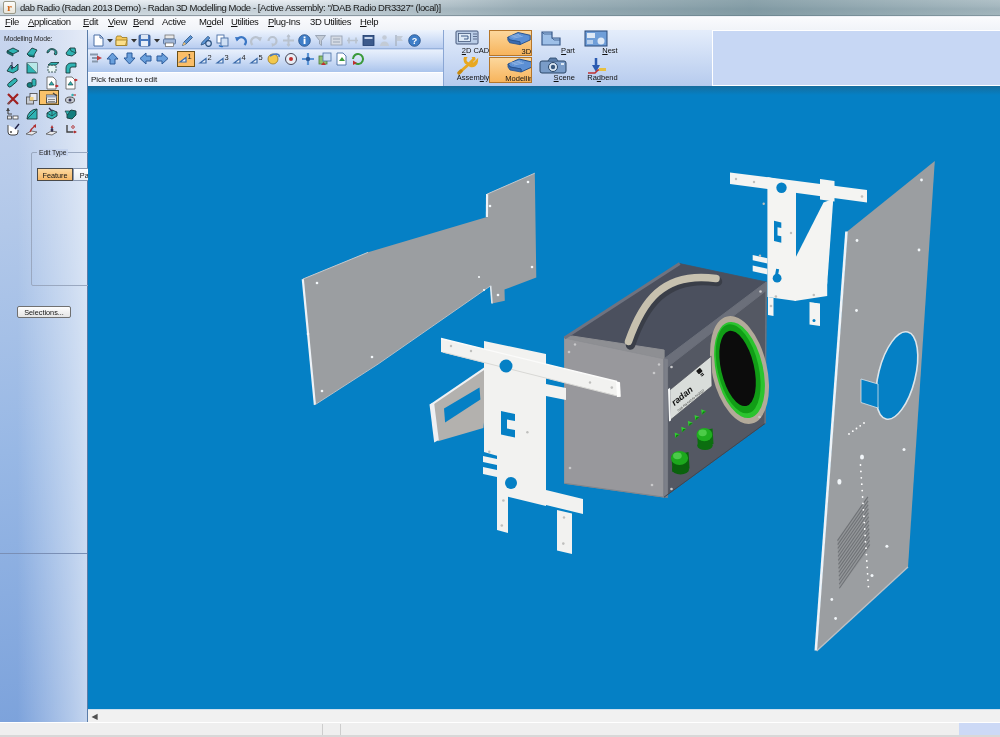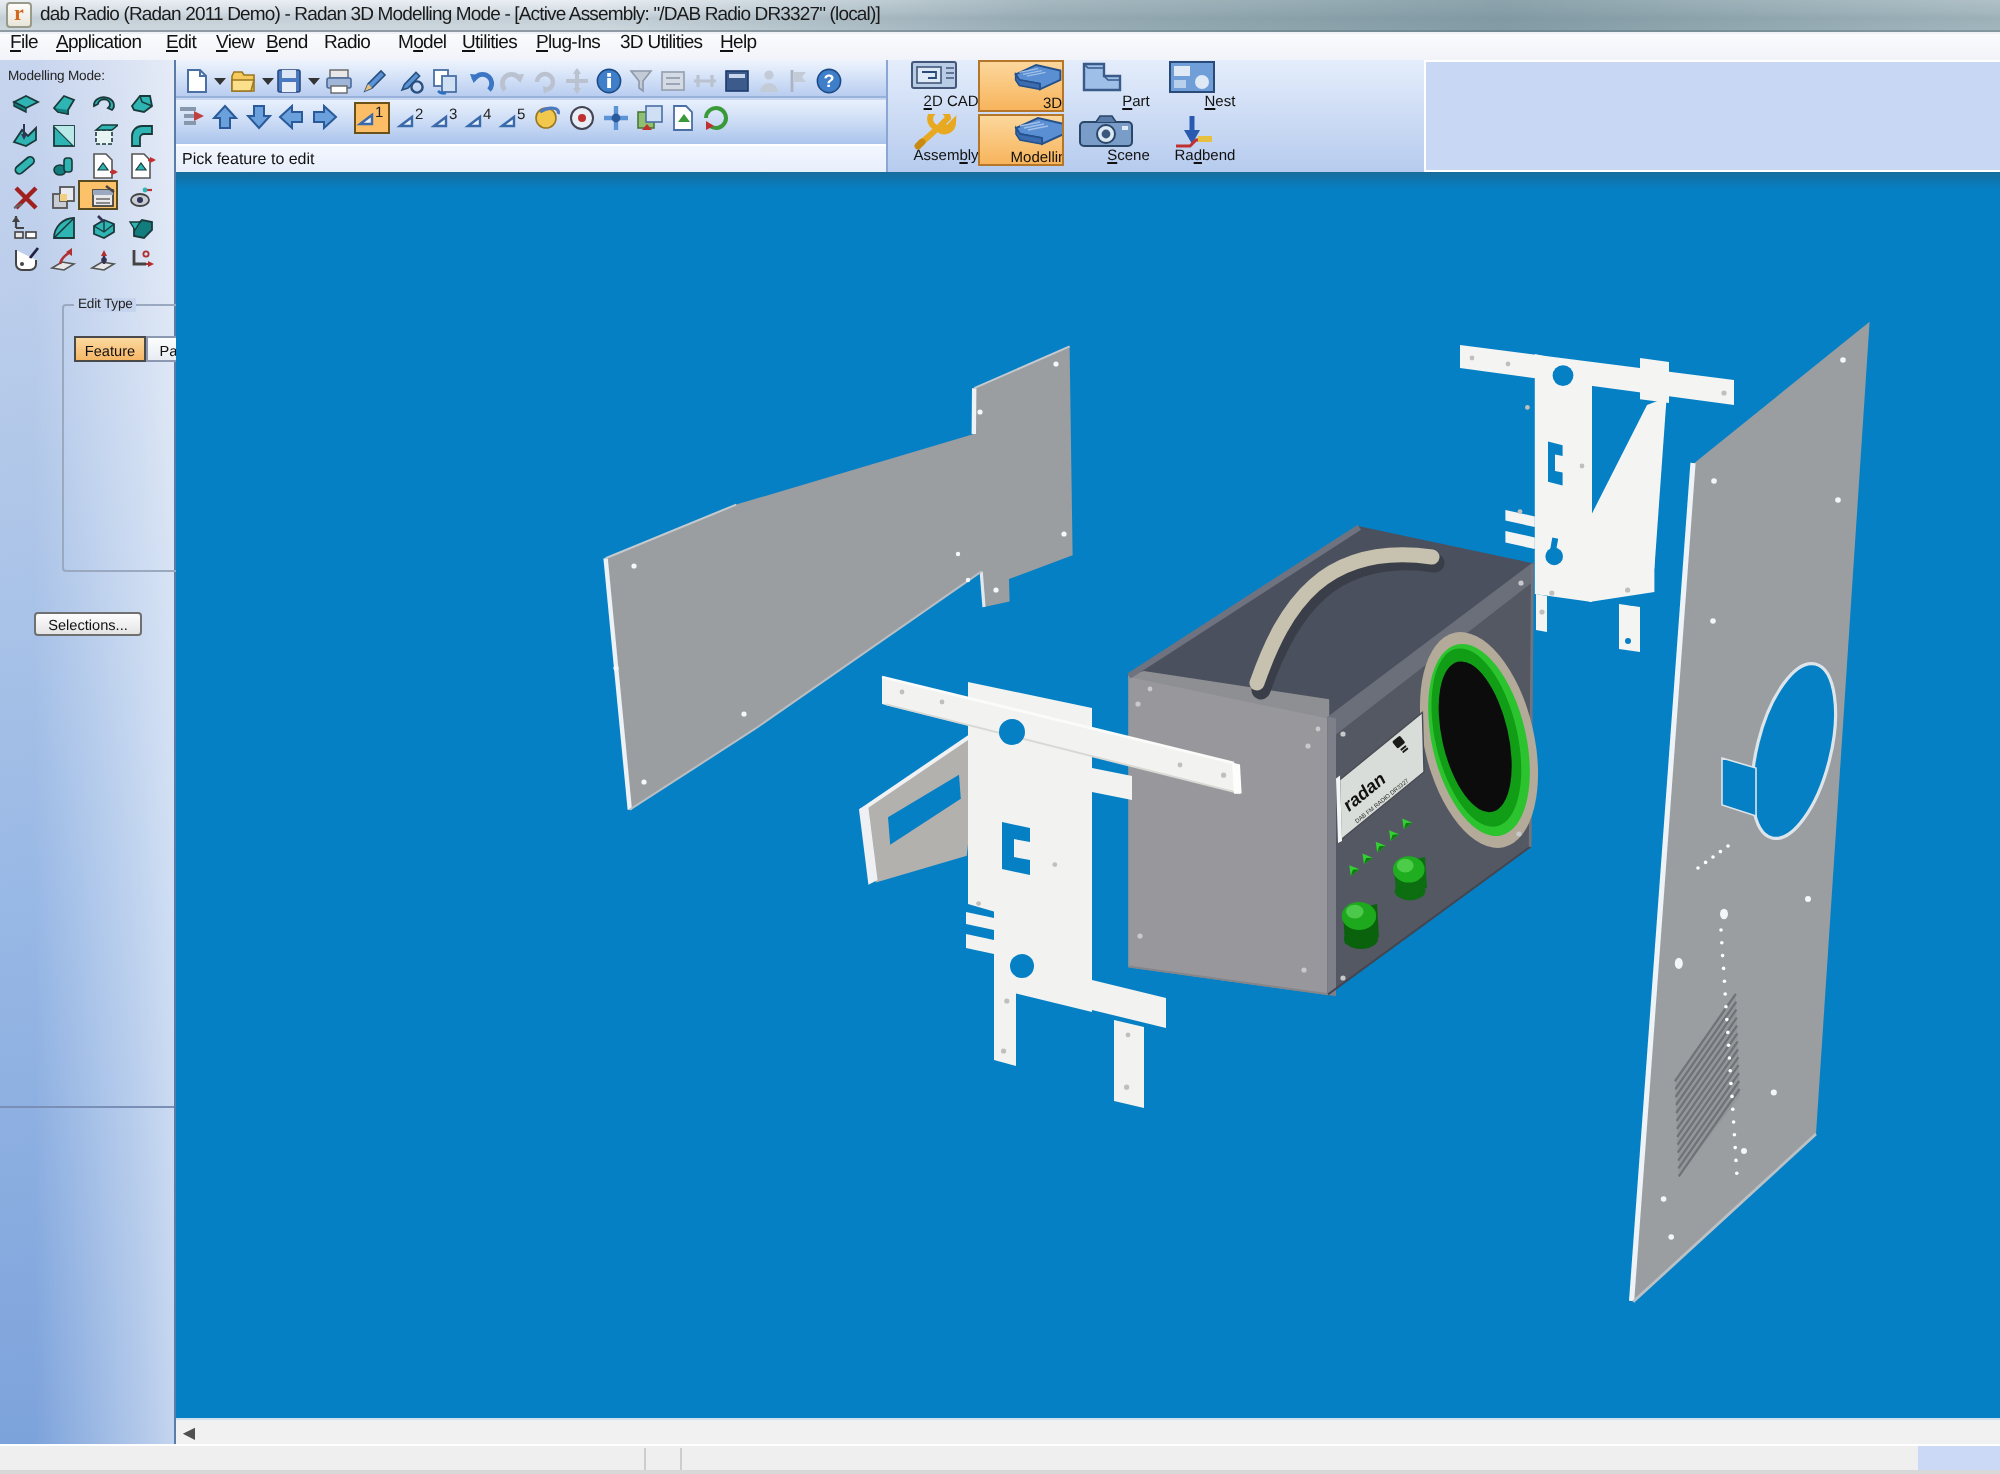--- a/index.html
+++ b/index.html
@@ -54,29 +54,29 @@
 #sbbot { position:absolute; left:0; top:735px; width:1000px; height:2px; background:#d8d8d8; }
 </style>
 </head>
 <body>
 <div id="root">
   <div id="titlebar">
       <div id="titleglass"></div>
     <div id="appicon">
         <span>r</span>
       </div>
-    <div id="titletext">dab Radio (Radan 2011 Demo) - Radan 3D Modelling Mode - [Active Assembly: "/DAB Radio DR3327" (local)]</div>
+    <div id="titletext">dab Radio (Radan 2013 Demo) - Radan 3D Modelling Mode - [Active Assembly: "/DAB Radio DR3327" (local)]</div>
   </div>
   <div id="menubar">
     <span class="m" style="left:5px"><u>F</u>ile</span>
     <span class="m" style="left:28px"><u>A</u>pplication</span>
     <span class="m" style="left:83px"><u>E</u>dit</span>
     <span class="m" style="left:108px"><u>V</u>iew</span>
     <span class="m" style="left:133px"><u>B</u>end</span>
-    <span class="m" style="left:162px">Radio</span>
+    <span class="m" style="left:162px">Active</span>
     <span class="m" style="left:199px">M<u>o</u>del</span>
     <span class="m" style="left:231px"><u>U</u>tilities</span>
     <span class="m" style="left:268px"><u>P</u>lug-Ins</span>
     <span class="m" style="left:310px">3D Utilities</span>
     <span class="m" style="left:360px"><u>H</u>elp</span>
   </div>
   <div id="leftpanel">
     <div class="lighten"></div>
     <div id="mmlabel">Modelling Mode:</div>
     <div id="selic"></div>

